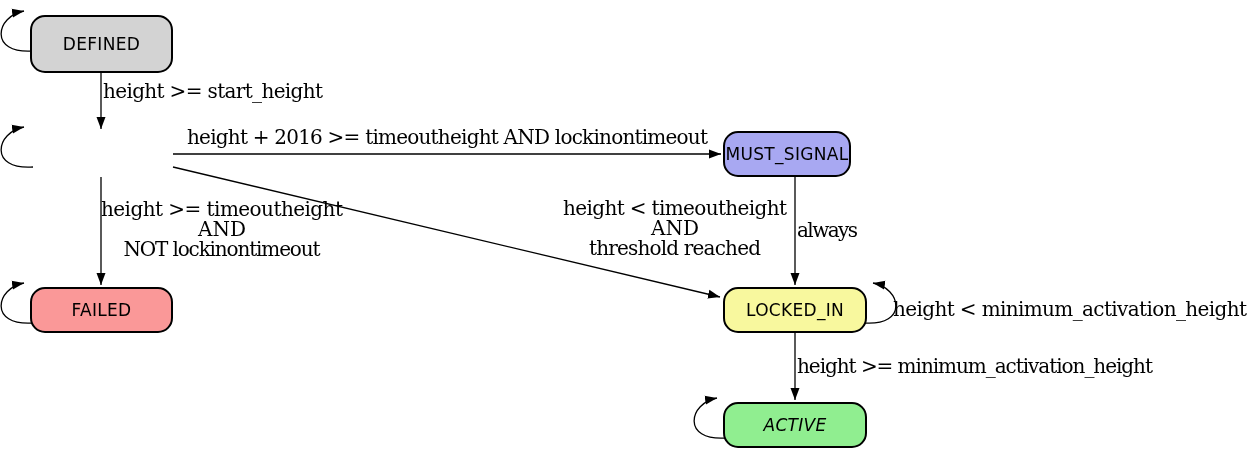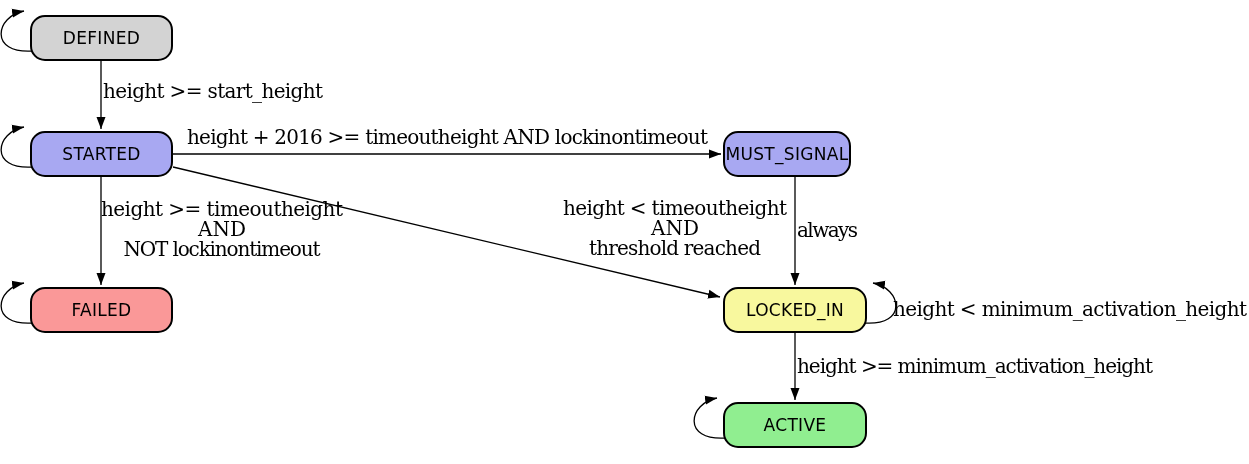--- a/index.html
+++ b/index.html
@@ -24,21 +24,21 @@
     border:2px solid #000000;
     border-radius:15px;
     display:flex; align-items:center; justify-content:center;
     font-size:17px; color:#000000;
     letter-spacing:0.3px;
   }
   .f-gray   { background:#d3d3d3; }
   .f-blue   { background:#a8a8f2; }
   .f-pink   { background:#fa9898; }
   .f-yellow { background:#f8f89e; }
-  .f-green  { background:#90ee90; }
+  .f-green  { background:#90ee90;font-style:italic; }
 </style>
 </head>
 <body>
 
 <div class="canvas">
 
   <svg class="edges" width="1249" height="464" viewBox="0 0 1249 464">
     <defs>
       <marker id="ah" markerUnits="userSpaceOnUse" markerWidth="13" markerHeight="10" refX="12" refY="5" orient="auto">
         <path d="M0,0.5 L12,5 L0,9.5 Z" fill="#000000"></path>
@@ -70,27 +70,24 @@
     <text class="elabel mid" x="675" y="235">AND</text>
     <text class="elabel mid" x="675" y="255" textLength="172">threshold reached</text>
 
     <text class="elabel" x="797" y="237" textLength="61">always</text>
 
     <text class="elabel" x="893" y="316" textLength="354">height &lt; minimum_activation_height</text>
 
     <text class="elabel" x="797" y="373" textLength="356">height &gt;= minimum_activation_height</text>
   </svg>
 
-  <div class="node f-gray" style="left:30px; top:15px; width:143px; height:46px;">
+  <div class="node f-gray" style="left:30px; top:15px; width:143px; height:58px;">
     <span>DEFINED</span>
   </div>
 
-  <div class="node f-blue" style="left:30px; top:131px; width:143px; height:46px;">
-    <span>STARTED</span>
-  </div>
 
   <div class="node f-blue" style="left:723px; top:131px; width:128px; height:46px;">
     <span>MUST_SIGNAL</span>
   </div>
 
   <div class="node f-pink" style="left:30px; top:287px; width:143px; height:46px;">
     <span>FAILED</span>
   </div>
 
   <div class="node f-yellow" style="left:723px; top:287px; width:144px; height:46px;">

